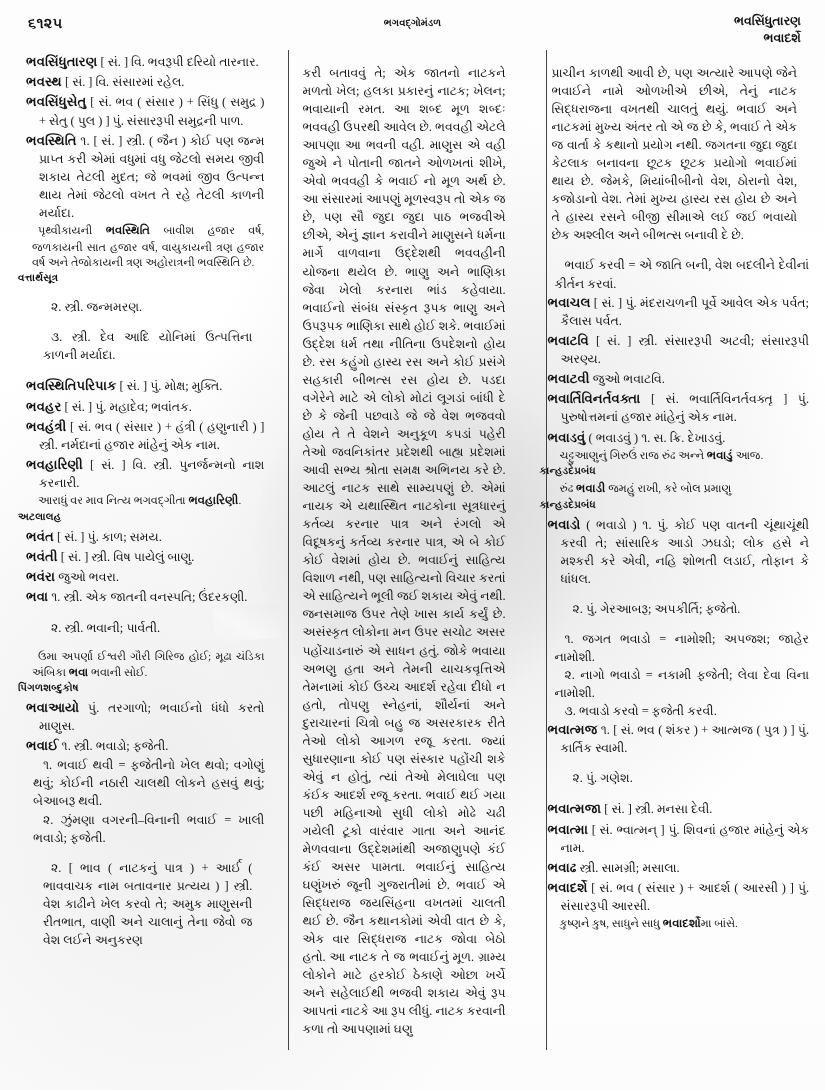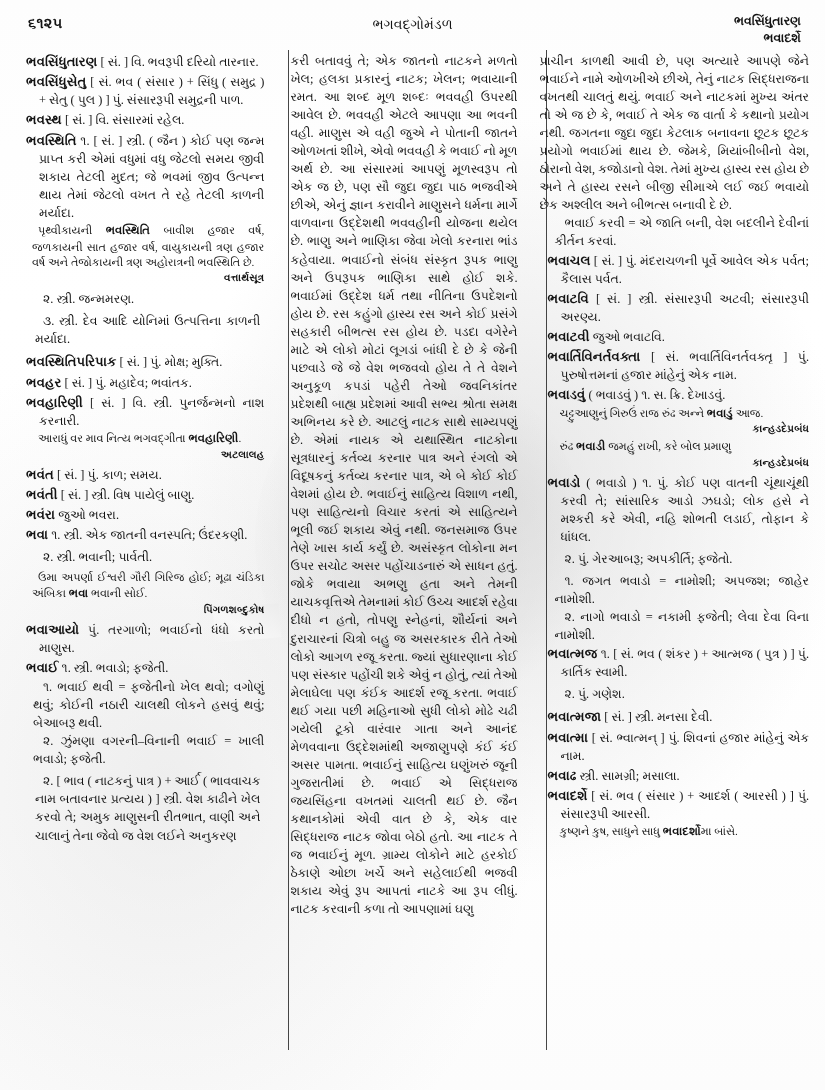--- a/index.html
+++ b/index.html
@@ -53,22 +53,22 @@
     left: 28px; top: 7px;
     font-weight: bold;
     font-size: 14.5px;
     letter-spacing: .3px;
     font-family: Liberation Serif, serif;
   }
   .rh-title {
     position: absolute;
     left: 0; right: 0; top: 9px;
     text-align: center;
-    font-weight: normal;
-    font-size: 14px;
+    font-weight: bold;
+    font-size: 10px;
   }
   .rh-guide {
     position: absolute;
     right: 24px; top: 5px;
     text-align: right;
     font-weight: bold;
     font-size: 12.5px;
     line-height: 1.35;
   }
   .rh-guide span { display: block; }
@@ -111,39 +111,39 @@
     text-indent: 0;
     padding-left: 13px;
     text-indent: -13px;
   }
   .hw {
     font-weight: bold;
     font-size: 13.2px;
     letter-spacing: .1px;
   }
   .sense {
-    margin: 4px;
+    margin: 12px;
     padding-left: 13px;
     text-indent: 8px;
   }
   .flow {
-    margin: 0;
+    margin: 12px;
     text-indent: 0;
   }
   .quote {
     margin: 1px 0 0 0;
     font-size: 11.2px;
     line-height: 1.42;
     padding-left: 14px;
     text-indent: 6px;
   }
   .quote .hw { font-size: 11.6px; }
   .cite {
     margin: 0 0 2px 0;
-    text-align: right;
+    text-align: left;
     font-size: 10.3px;
     font-weight: bold;
     letter-spacing: .2px;
   }
   .sub {
     margin: 0;
     padding-left: 15px;
     text-indent: 10px;
   }
 </style>
@@ -162,29 +162,30 @@
     <span>ભવાદર્શે</span>
   </div>
 </div>
 
 <div class="rule rule-a"></div>
 <div class="rule rule-b"></div>
 
 <div class="columns">
   <div class="col col-1">
       <p class="entry"><span class="hw">ભવસિંધુતારણ</span><span> [ સં. ] વિ. ભવરૂપી દરિયો તારનાર.</span></p>
+      <p class="entry"><span class="hw">ભવસ્થ</span><span> [ સં. ] વિ. સંસારમાં રહેલ.</span></p>
       <p class="entry"><span class="hw">ભવસિંધુસેતુ</span><span> [ સં. ભવ ( સંસાર ) + સિંધુ ( સમુદ્ર ) + સેતુ ( પુલ ) ] પું. સંસારરૂપી સમુદ્રની પાળ.</span></p>
-      <p class="entry"><span class="hw">ભવસ્થ</span><span> [ સં. ] વિ. સંસારમાં રહેલ.</span></p>
       <p class="entry"><span class="hw">ભવસ્થિતિ</span><span> ૧. [ સં. ] સ્ત્રી. ( જૈન ) કોઈ પણ જન્મ પ્રાપ્ત કરી એમાં વધુમાં વધુ જેટલો સમય જીવી શકાય તેટલી મુદત; જે ભવમાં જીવ ઉત્પન્ન થાય તેમાં જેટલો વખત તે રહે તેટલી કાળની મર્યાદા.</span></p>
       <p class="quote"><span>પૃથ્વીકાયની </span><span class="hw">ભવસ્થિતિ</span><span> બાવીશ હજાર વર્ષ, જળકાયની સાત હજાર વર્ષ, વાયુકાયની ત્રણ હજાર વર્ષ અને તેજોકાયની ત્રણ અહોરાત્રની ભવસ્થિતિ છે.</span></p>
       <p class="cite">વત્તાર્થસૂત્ર</p>
       <p class="sense">૨. સ્ત્રી. જન્મમરણ.</p>
       <p class="sense">૩. સ્ત્રી. દેવ આદિ યોનિમાં ઉત્પત્તિના કાળની મર્યાદા.</p>
       <p class="entry"><span class="hw">ભવસ્થિતિપરિપાક</span><span> [ સં. ] પું. મોક્ષ; મુક્તિ.</span></p>
       <p class="entry"><span class="hw">ભવહર</span><span> [ સં. ] પું. મહાદેવ; ભવાંતક.</span></p>
+      <p class="entry"><span class="hw">ભવહંત્રી</span><span> [ સં. ભવ ( સંસાર ) + હંત્રી ( હણુનારી ) ] સ્ત્રી. નર્મદાનાં હજાર માંહેનું એક નામ.</span></p>
       <p class="entry"><span class="hw">ભવહારિણી</span><span> [ સં. ] વિ. સ્ત્રી. પુનર્જન્મનો નાશ કરનારી.</span></p>
       <p class="quote"><span>આરાધું વર માવ નિત્ય ભગવદ્ગીતા </span><span class="hw">ભવહારિણી</span><span>.</span></p>
       <p class="cite">અટલાલહ</p>
       <p class="entry"><span class="hw">ભવંત</span><span> [ સં. ] પું. કાળ; સમય.</span></p>
       <p class="entry"><span class="hw">ભવંતી</span><span> [ સં. ] સ્ત્રી. વિષ પાયેલું બાણુ.</span></p>
       <p class="entry"><span class="hw">ભવંરા</span><span> જુઓ ભવરા.</span></p>
       <p class="entry"><span class="hw">ભવા</span><span> ૧. સ્ત્રી. એક જાતની વનસ્પતિ; ઉંદરકણી.</span></p>
       <p class="sense">૨. સ્ત્રી. ભવાની; પાર્વતી.</p>
       <p class="quote"><span>ઉમા અપર્ણા ઈશ્વરી ગૌરી ગિરિજ હોઈ; મૂઢા ચંડિકા અંબિકા </span><span class="hw">ભવા</span><span> ભવાની સોઈ.</span></p>
       <p class="cite">પિંગળશબ્દુકોષ</p>
@@ -206,20 +207,21 @@
       <p class="entry"><span class="hw">ભવાર્તિવિનર્તવક્તા</span><span> [ સં. ભવાર્તિવિનર્તવક્તૃ ] પું. પુરુષોત્તમનાં હજાર માંહેનું એક નામ.</span></p>
       <p class="entry"><span class="hw">ભવાડવું</span><span> ( ભવાડવું ) ૧. સ. ક્રિ. દેખાડવું.</span></p>
       <p class="quote"><span>ચટ્ટુઆણુનું ગિરુઉં રાજ રુંઢ અન્ને </span><span class="hw">ભવાડું</span><span> આજ.</span></p>
       <p class="cite">કાન્હડદેપ્રબંધ</p>
       <p class="quote"><span>રુંઢ </span><span class="hw">ભવાડી</span><span> જમહું રાખી, કરે બોલ પ્રમાણુ</span></p>
       <p class="cite">કાન્હડદેપ્રબંધ</p>
       <p class="entry"><span class="hw">ભવાડો</span><span> ( ભવાડો ) ૧. પું. કોઈ પણ વાતની ચૂંથાચૂંથી કરવી તે; સાંસારિક આડો ઝઘડો; લોક હસે ને મશ્કરી કરે એવી, નહિ શોભતી લડાઈ, તોફાન કે ધાંધલ.</span></p>
       <p class="sense">૨. પું. ગેરઆબરૂ; અપકીર્તિ; ફજેતો.</p>
       <p class="sub">૧. જગત ભવાડો = નામોશી; અપજશ; જાહેર નામોશી.</p>
       <p class="sub">૨. નાગો ભવાડો = નકામી ફજેતી; લેવા દેવા વિના નામોશી.</p>
+      <p class="sub">૩. ભવાડો કરવો = ફજેતી કરવી.</p>
       <p class="entry"><span class="hw">ભવાત્મજ</span><span> ૧. [ સં. ભવ ( શંકર ) + આત્મજ ( પુત્ર ) ] પું. કાર્તિક સ્વામી.</span></p>
       <p class="sense">૨. પું. ગણેશ.</p>
       <p class="entry"><span class="hw">ભવાત્મજા</span><span> [ સં. ] સ્ત્રી. મનસા દેવી.</span></p>
       <p class="entry"><span class="hw">ભવાત્મા</span><span> [ સં. ભ્વાત્મન્ ] પું. શિવનાં હજાર માંહેનું એક નામ.</span></p>
       <p class="entry"><span class="hw">ભવાઢ</span><span> સ્ત્રી. સામગ્રી; મસાલા.</span></p>
       <p class="entry"><span class="hw">ભવાદર્શે</span><span> [ સં. ભવ ( સંસાર ) + આદર્શ ( આરસી ) ] પું. સંસારરૂપી આરસી.</span></p>
       <p class="quote"><span>કુષ્ણને કુષ, સાધુને સાધુ </span><span class="hw">ભવાદર્શો</span><span>મા બાંસે.</span></p>
     </div>
 </div>
 

